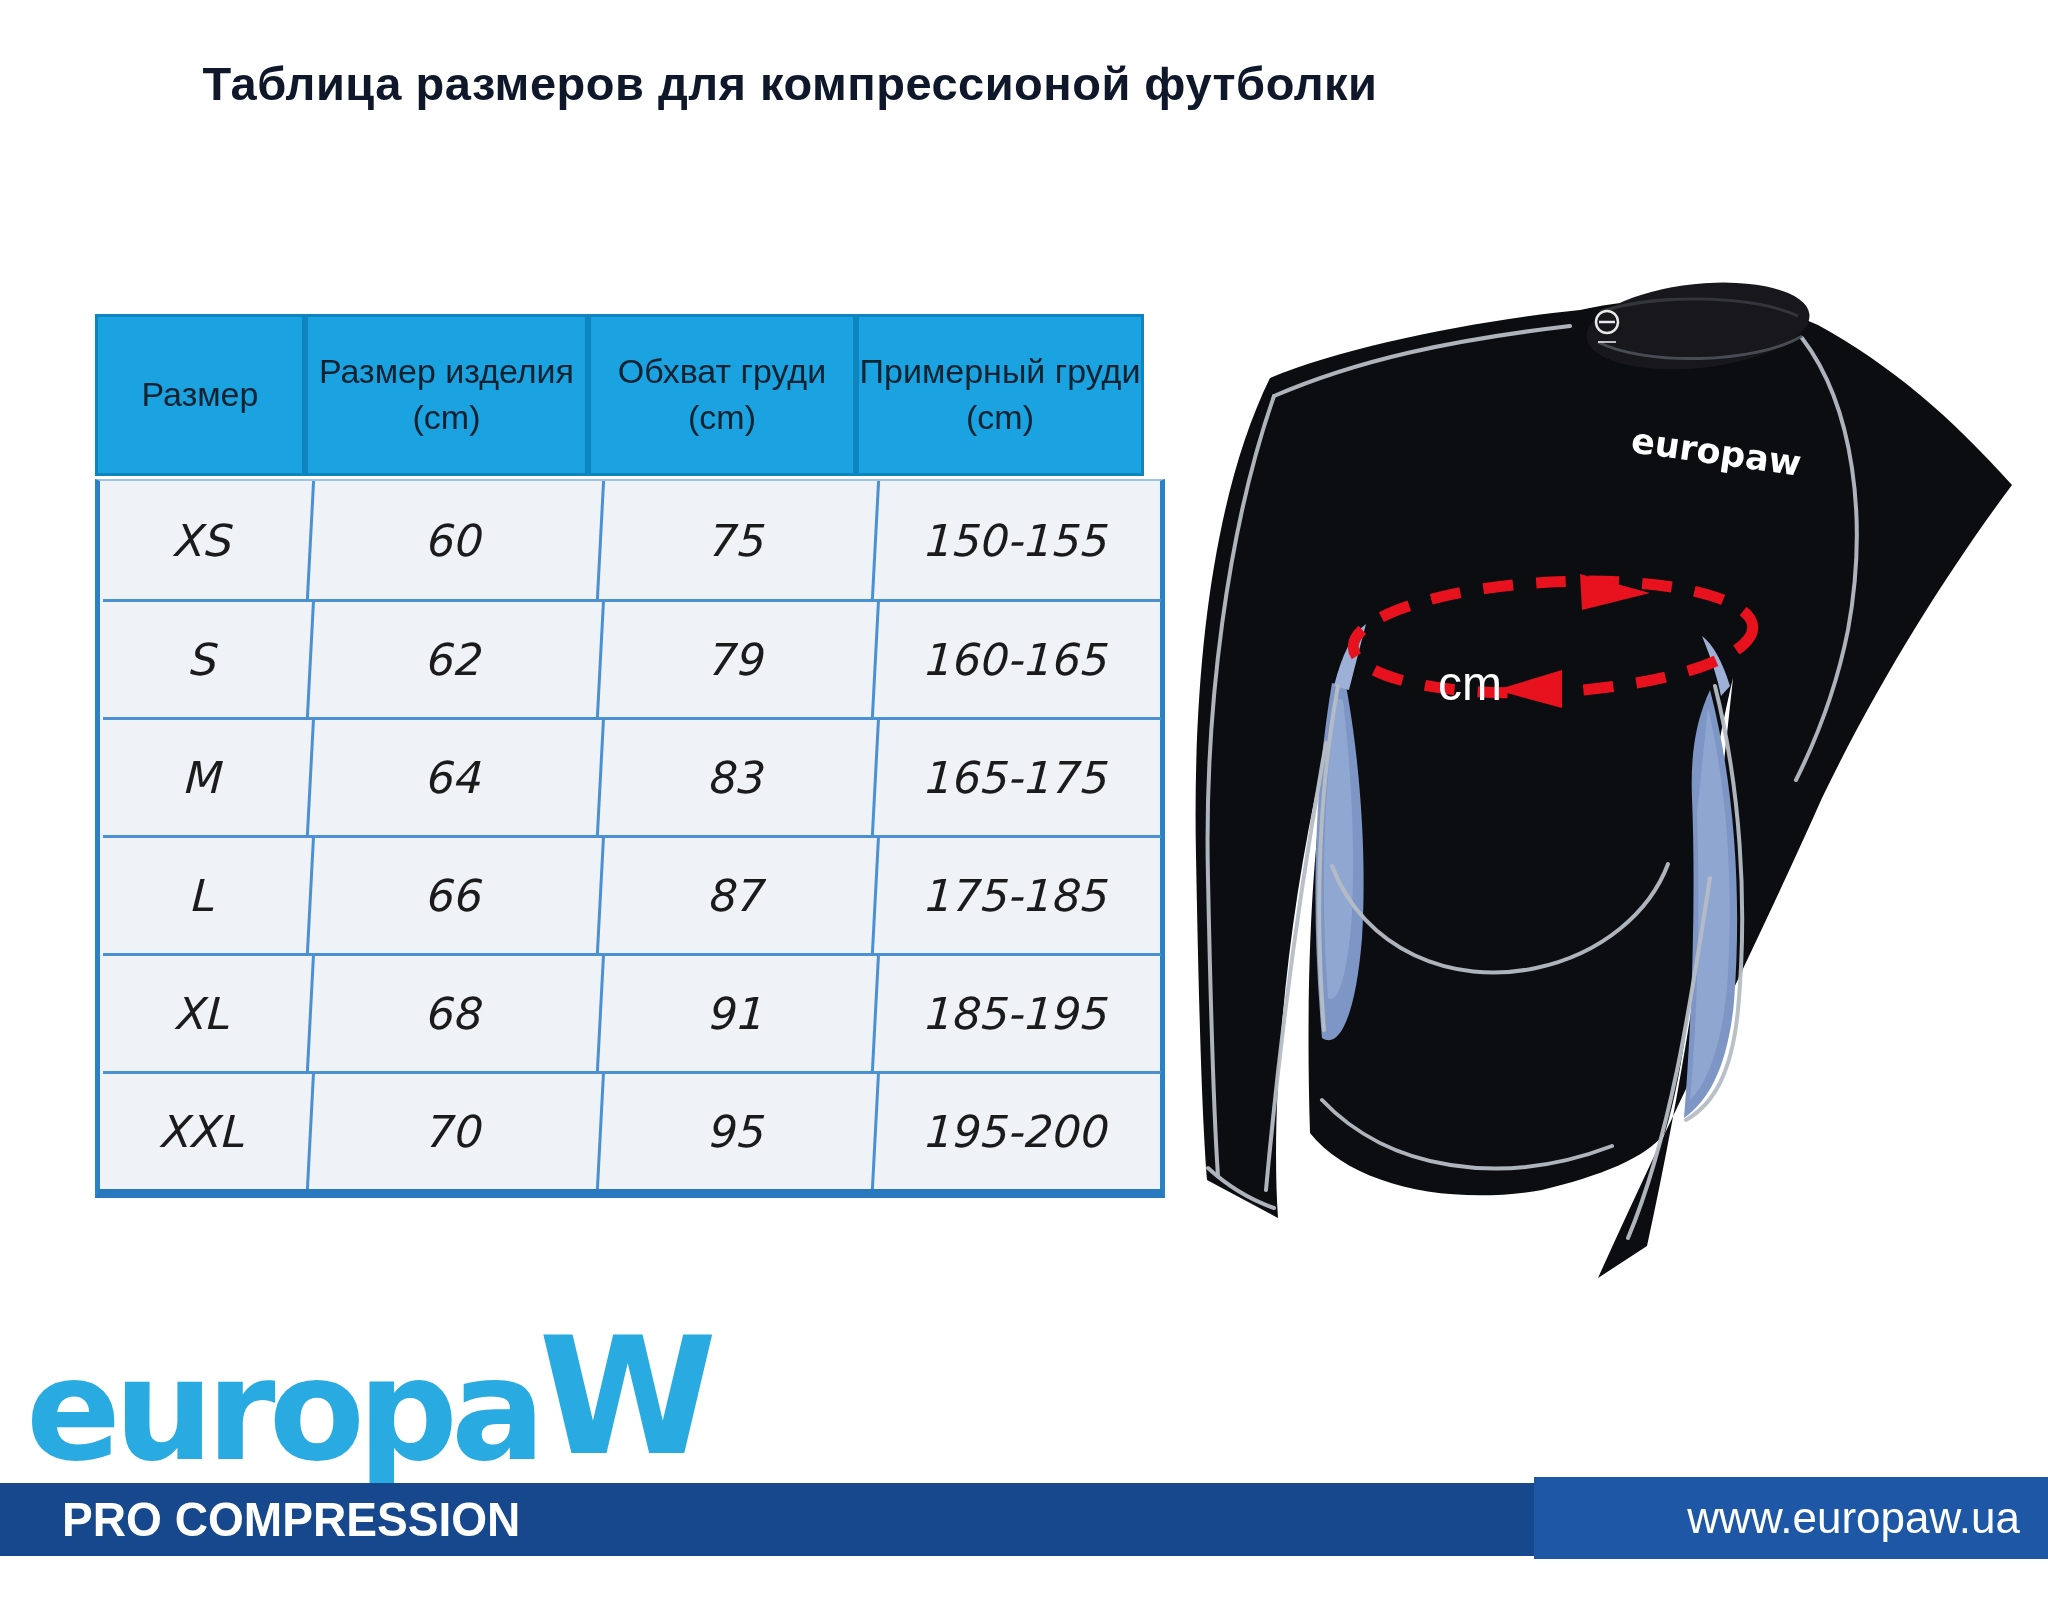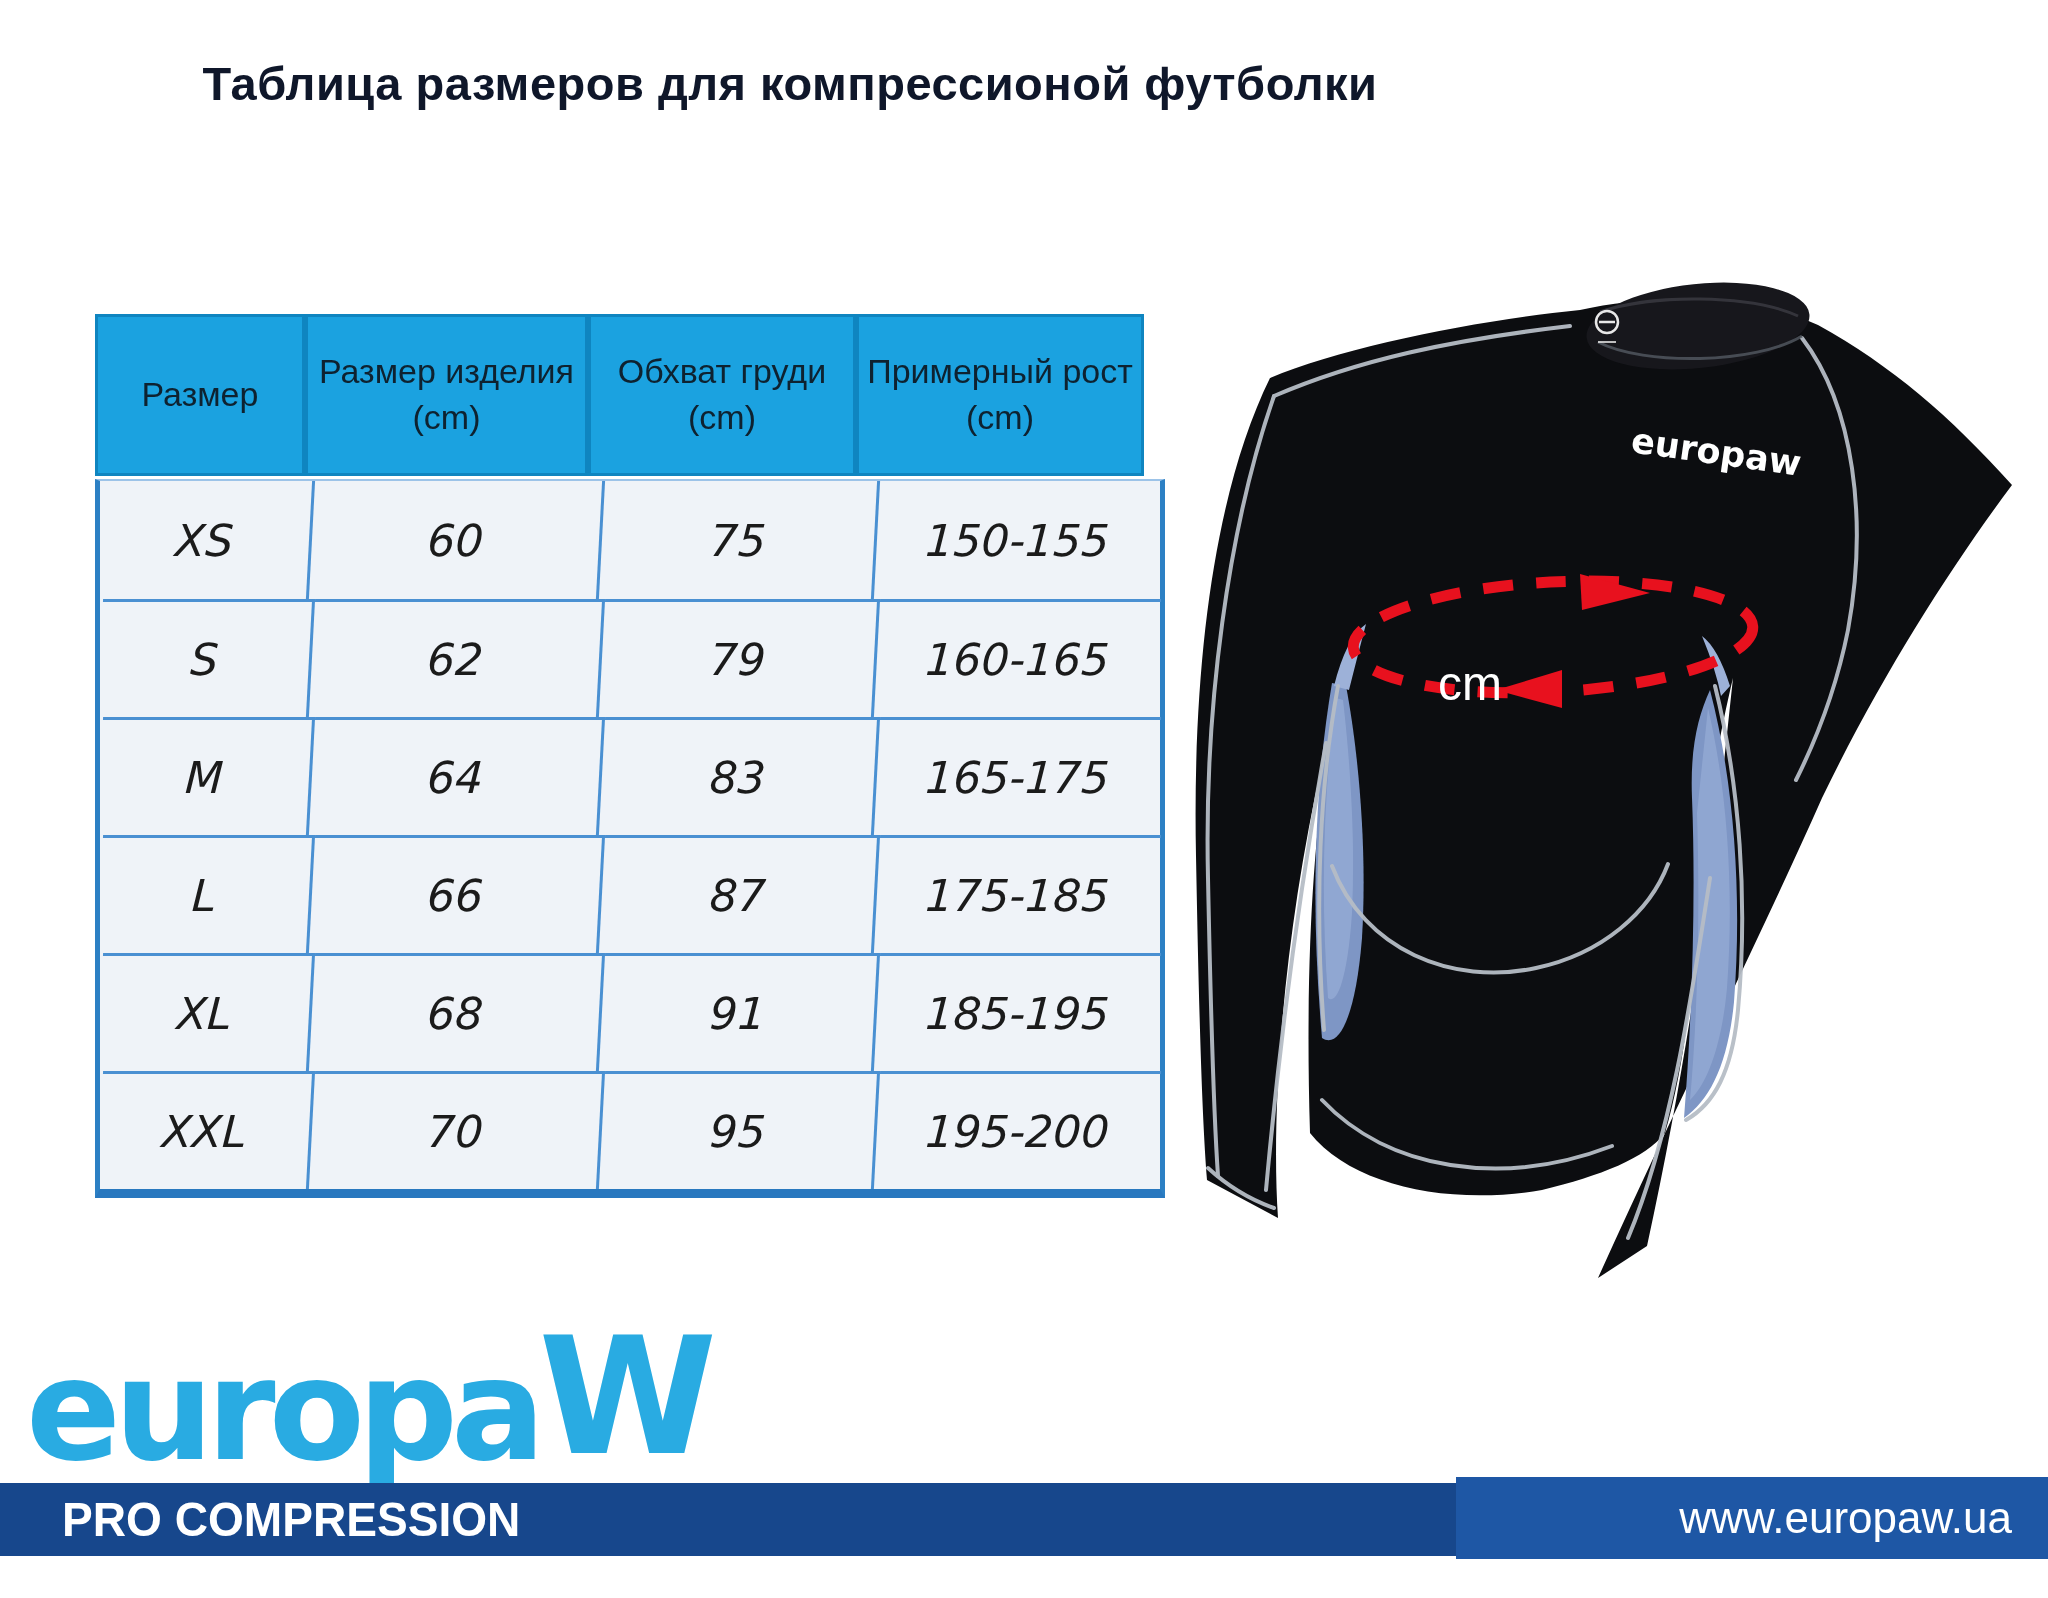--- a/index.html
+++ b/index.html
@@ -29,41 +29,41 @@
 
   
   .brand-logo{position:absolute;left:26px;top:1316px;color:#29abe2;
               font-family:"DejaVu Sans",sans-serif;font-weight:bold;
               font-size:140px;letter-spacing:-7px;line-height:1;}
   .brand-logo .logo-w{font-size:162px;letter-spacing:0;vertical-align:6px;}
 
   .footer-bar{position:absolute;left:0;top:1483px;width:2048px;height:73px;background:#17478c;}
   .tagline{position:absolute;left:62px;top:1492px;color:#ffffff;font-weight:bold;
            font-size:48px;letter-spacing:0px;transform:scaleX(0.96);transform-origin:left;}
-  .website-box{position:absolute;right:0;top:1477px;width:592px;height:82px;background:#1e57a5;
+  .website-box{position:absolute;right:0;top:1477px;width:514px;height:82px;background:#1e57a5;
                display:flex;align-items:center;justify-content:flex-end;
-               padding-right:36px;box-sizing:border-box;}
+               padding-right:28px;box-sizing:border-box;}
   .website{color:#ffffff;font-size:44px;}
 
   
   .shirt-wrap{position:absolute;left:1150px;top:238px;width:898px;height:1152px;}
 </style>
 </head>
 <body>
 
 <div class="page">
 
   <div class="title">Таблица размеров для компрессионой футболки</div>
 
   <div class="size-table">
     <div class="thead">
       <div class="th">Размер</div>
       <div class="th">Размер изделия (cm)</div>
       <div class="th">Обхват груди (cm)</div>
-      <div class="th">Примерный рост (cm)</div>
+      <div class="th">Примерный груди (cm)</div>
     </div>
     <div class="tbody">
 
     <div class="tr">
         <div class="td">XS</div>
         <div class="td">60</div>
         <div class="td">75</div>
         <div class="td">150-155</div>
       </div>
         <div class="tr">

